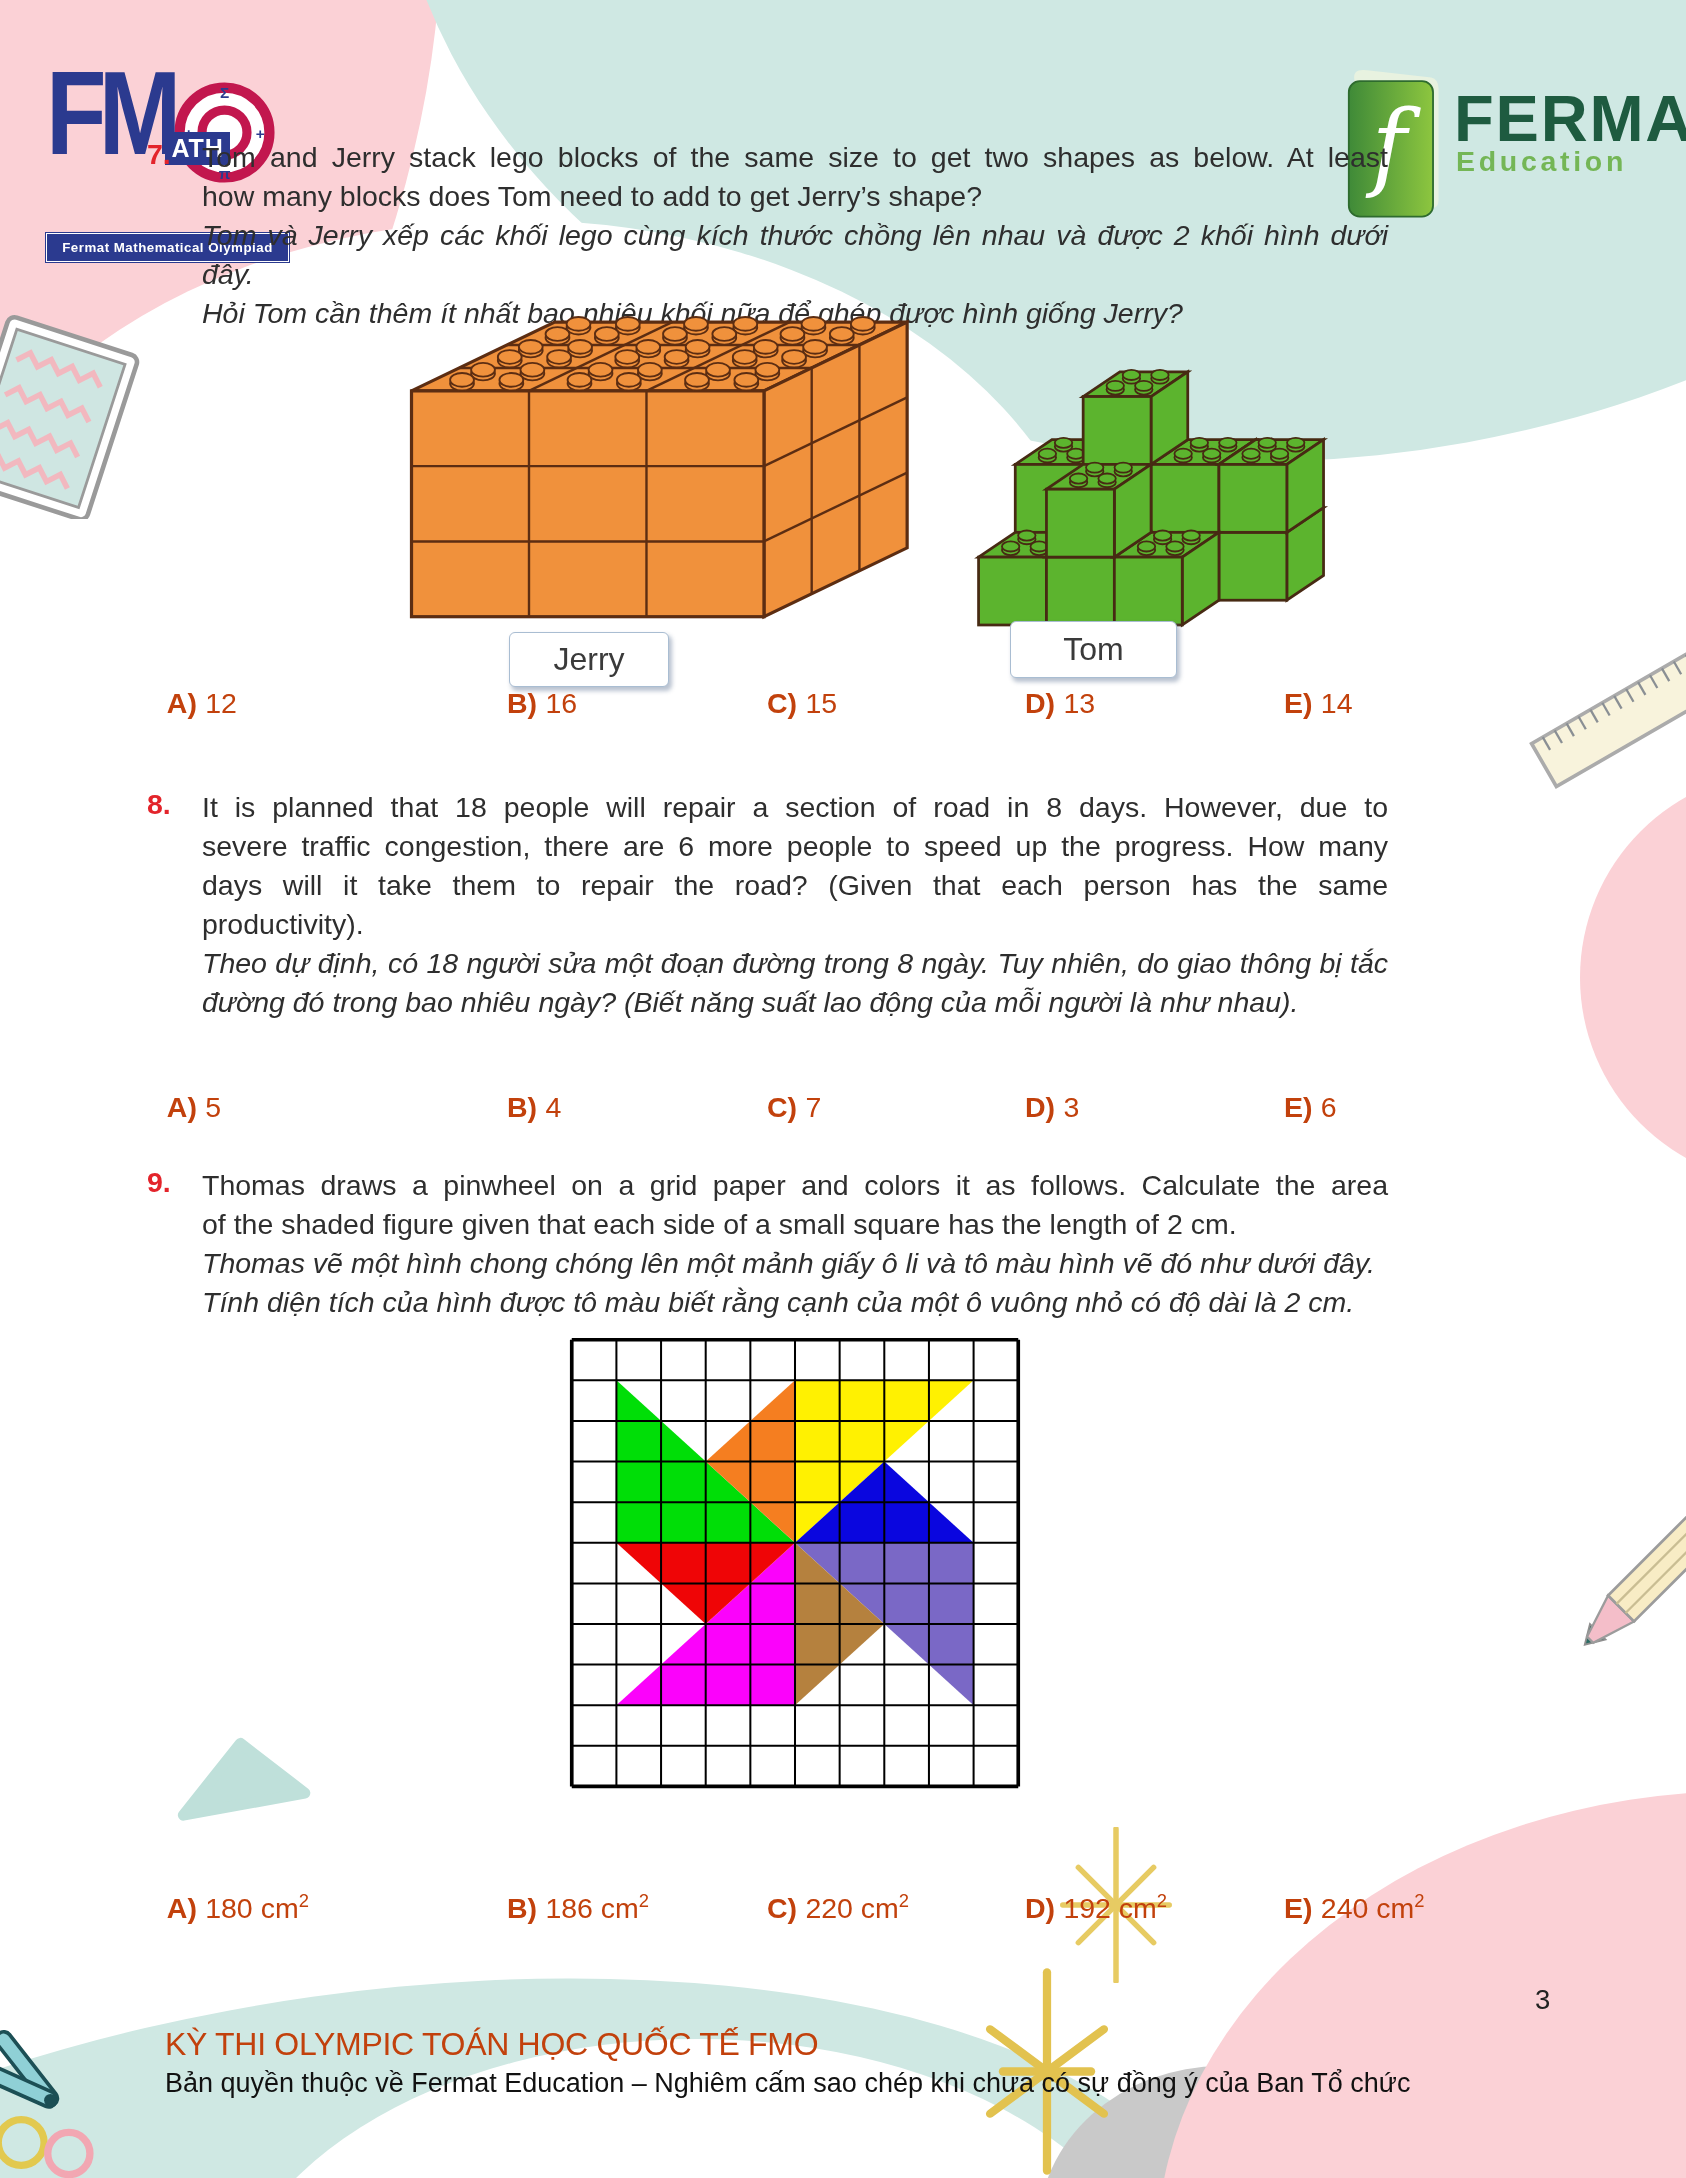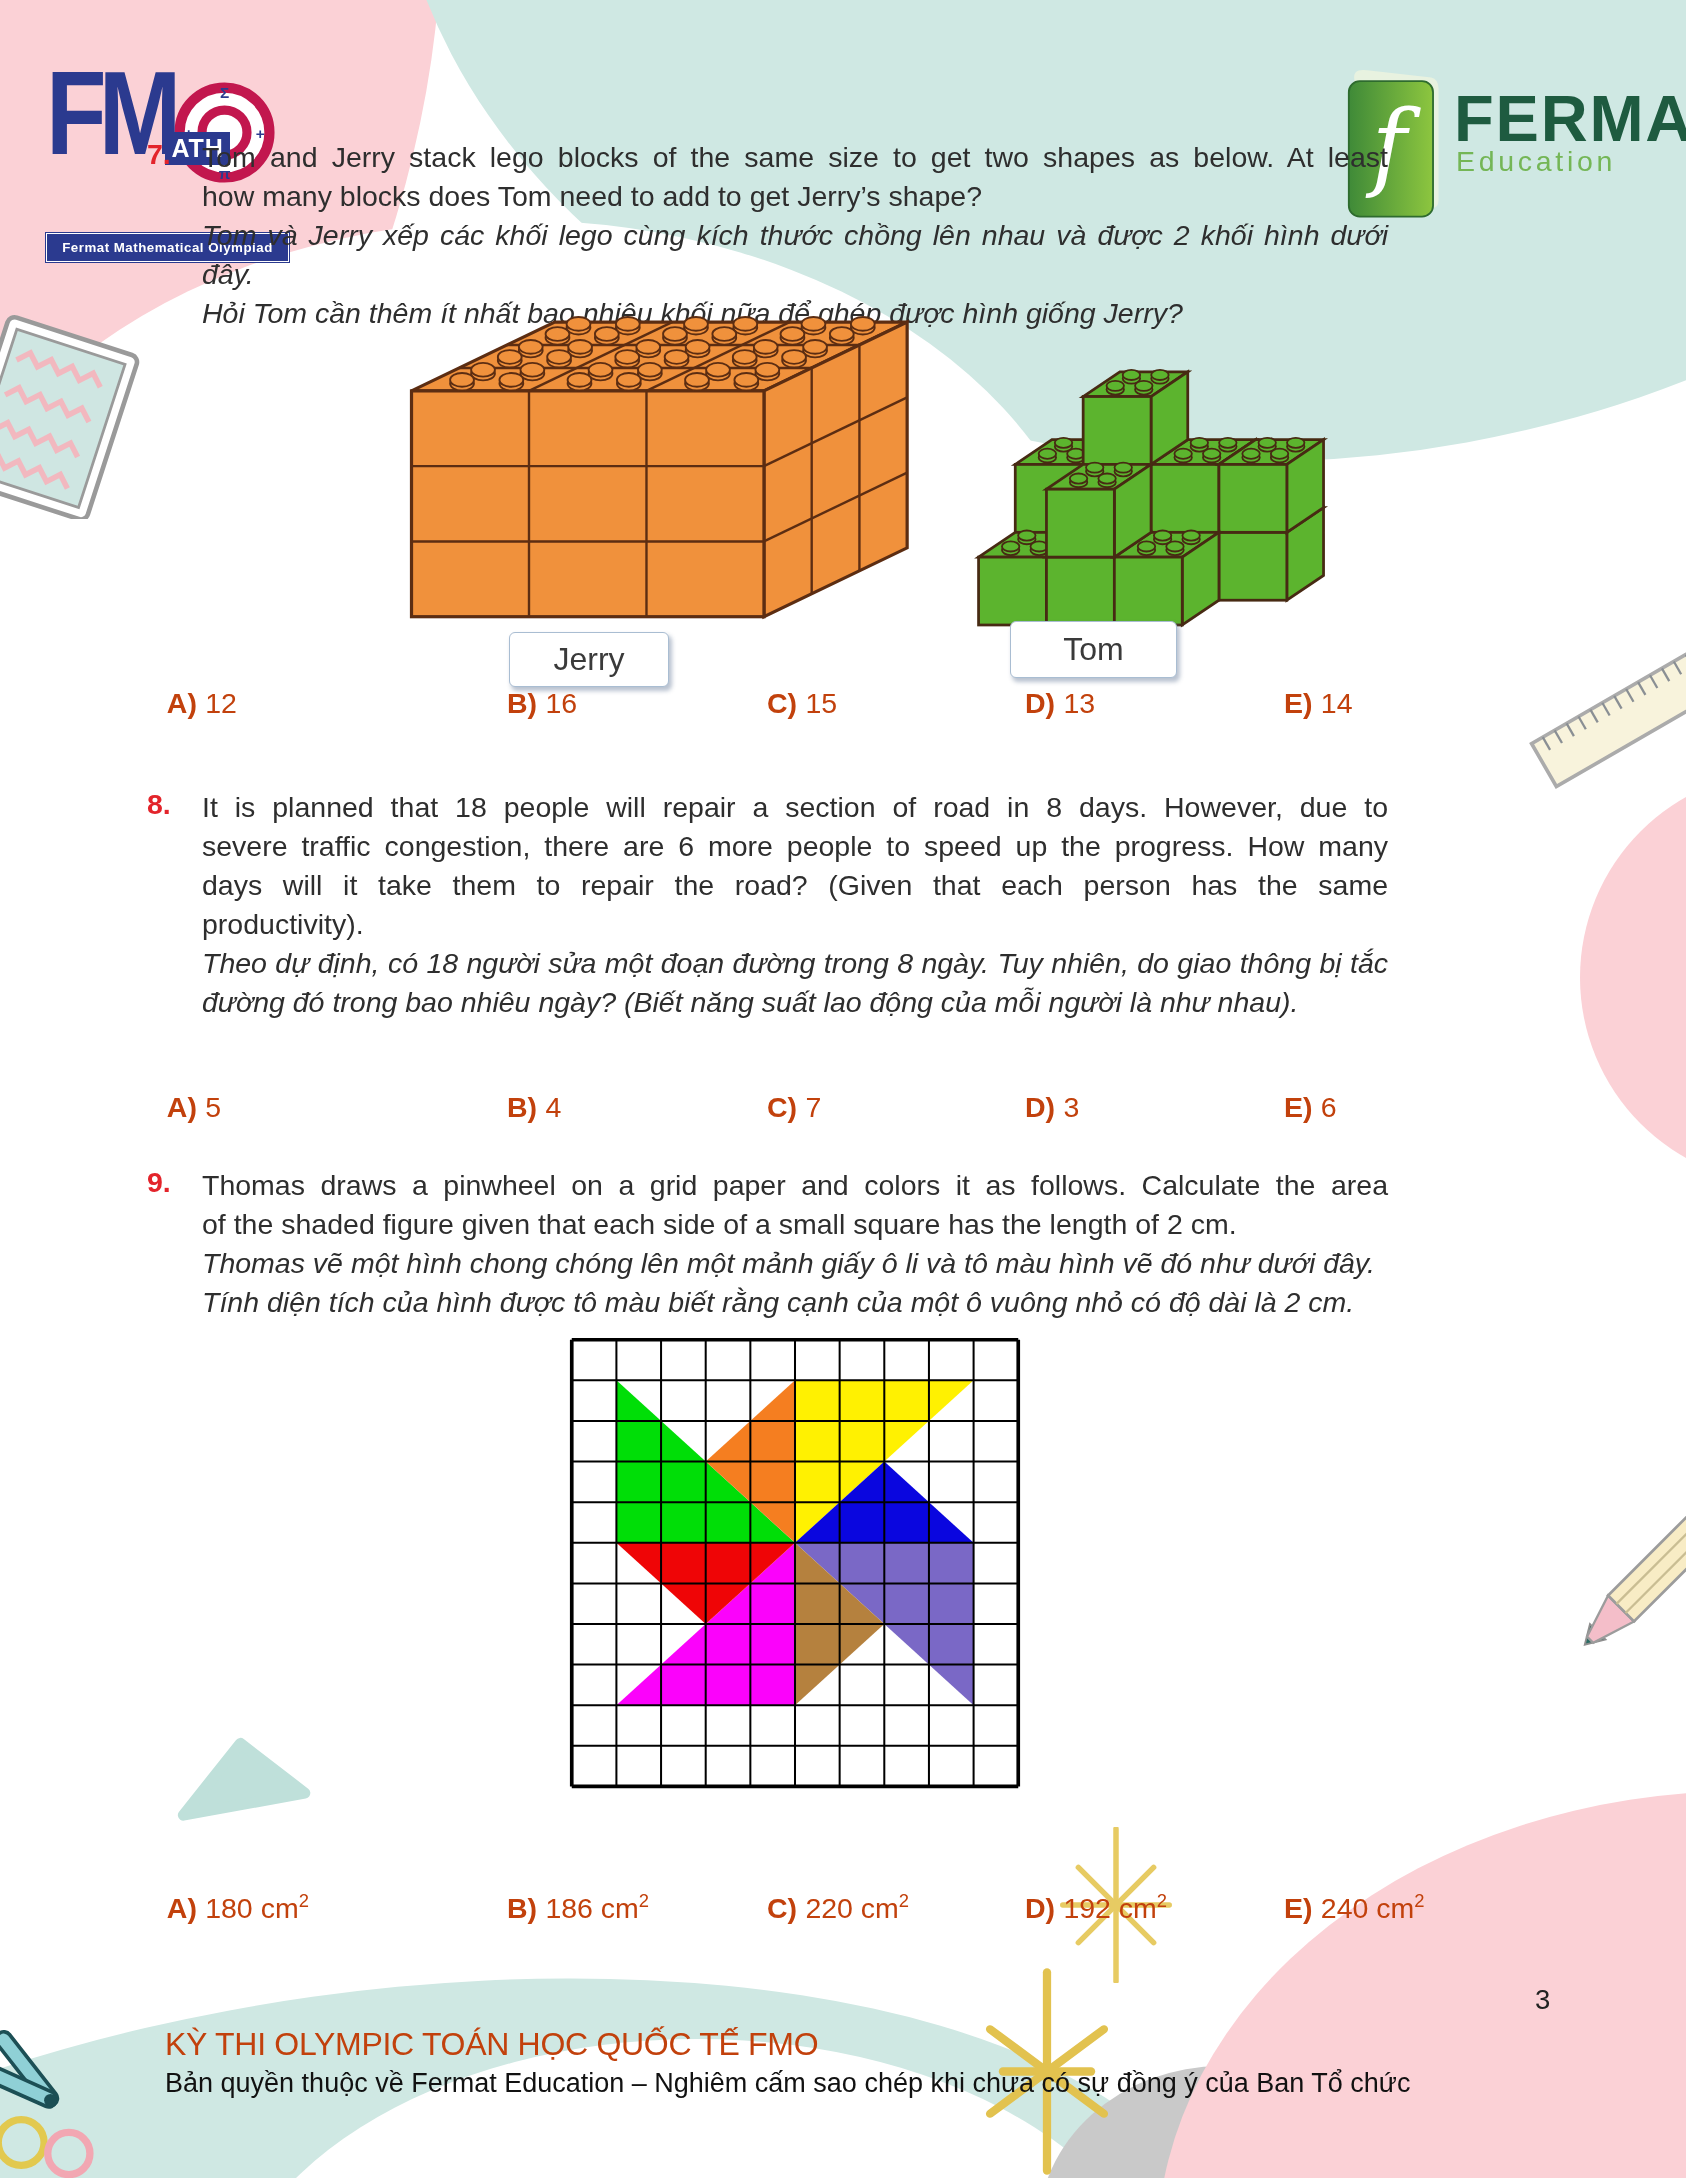--- a/index.html
+++ b/index.html
@@ -21,21 +21,21 @@
           letter-spacing:-9.2px;transform:scaleX(.84);transform-origin:left;z-index:2;line-height:1}
   .fmo-gear{position:absolute;left:107px;top:13px;width:143px;height:143px;z-index:1}
   .fmo-ath{position:absolute;left:119px;top:84px;background:#2B3A8F;color:#fff;font-size:25px;
            font-weight:700;padding:1.8px 6.4px;z-index:3;letter-spacing:0.9px}
   .fmo-banner{position:absolute;left:0;top:185px;width:241px;height:27px;background:#2B3A8F;border:1.8px solid #fff;
               outline:0.9px solid #2B3A8F;color:#fff;font-size:13.3px;font-weight:700;display:flex;
               align-items:center;justify-content:center;z-index:3;letter-spacing:0.5px}
   
   .fermat-logo{position:absolute;left:1336px;top:61px;width:331px;height:179px;z-index:2}
   .fermat-name{position:absolute;left:118px;top:20px;font-size:65px;font-weight:700;color:#1E5B40;letter-spacing:1.8px}
-  .fermat-sub{position:absolute;left:120px;top:84px;font-size:28.5px;font-weight:400;color:#74B656;letter-spacing:3.7px}
+  .fermat-sub{position:absolute;left:120px;top:84px;font-size:28.5px;font-weight:700;color:#74B656;letter-spacing:3.7px}
   
   .q{position:absolute;left:147px;width:1267px;z-index:2}
   .qnum{position:absolute;left:0;top:0;font-weight:700;font-size:28.5px;color:#E3242B}
   .qtext{margin-left:55px;width:1186px;font-size:28.5px;line-height:39px}
   .ln{text-align:justify}
   .ln.j{text-align-last:justify}
   .vi{font-style:italic}
   .opts{position:absolute;left:165px;width:1267px;height:44px;z-index:2}
   .opt{position:absolute;top:0;font-size:28.5px;white-space:nowrap;color:#c2410c}
   .opt b{font-weight:700;margin-right:8.3px}

